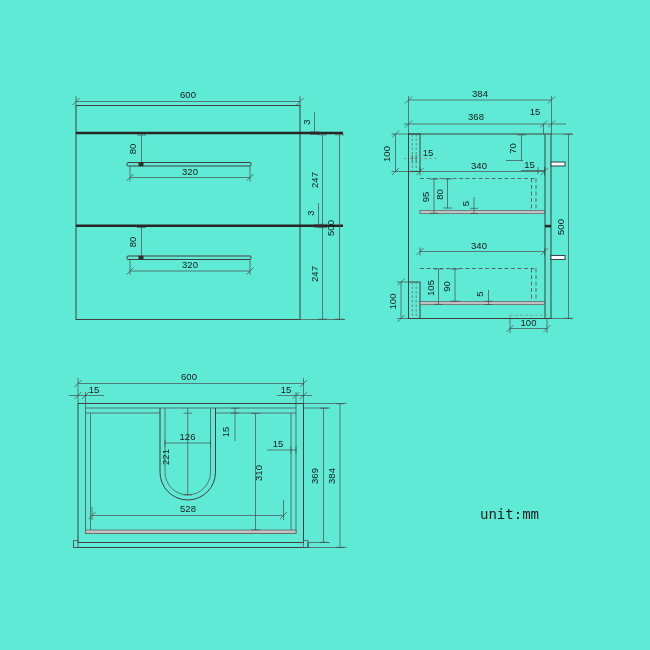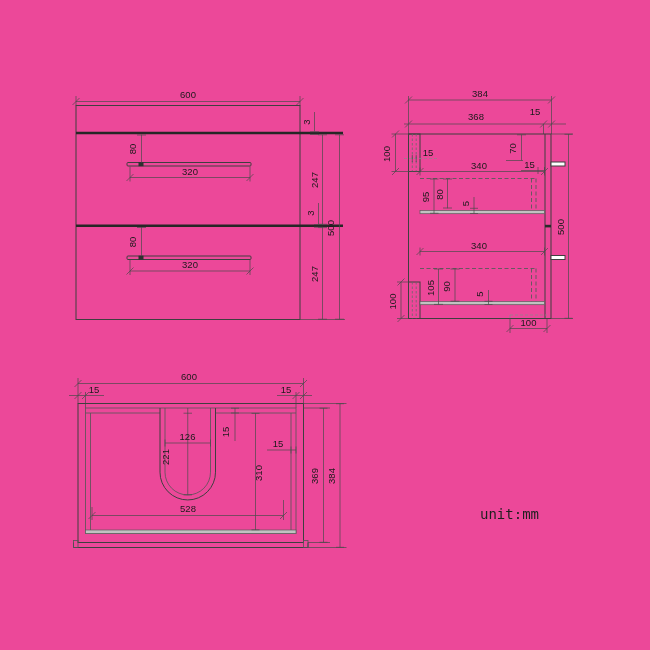--- a/index.html
+++ b/index.html
@@ -1,16 +1,16 @@
 <!DOCTYPE html>
 <html><head>
 <meta charset="utf-8">
 <style>
   html,body{margin:0;padding:0;background:#ffffff;}
-  .canvas{position:relative;width:650px;height:650px;background:#ec4899;overflow:hidden;
+  .canvas{position:relative;width:650px;height:650px;background:#5eead4;overflow:hidden;
           font-family:"Liberation Sans",sans-serif;}
   svg{display:block;}
   .ln   {stroke:#3f3f3f;stroke-width:1;fill:none;}
   .ln2  {stroke:#555555;stroke-width:0.8;fill:none;}
   .thick{stroke:#262626;stroke-width:2.6;fill:none;}
   .dim  {stroke:#4a4a4a;stroke-width:0.7;fill:none;}
   .dash {stroke:#5a5a5a;stroke-width:0.9;fill:none;stroke-dasharray:4 2.5;}
   .hdash{stroke:#6a6a6a;stroke-width:0.8;fill:none;stroke-dasharray:2.5 2;}
   .leader{stroke:#8a8a8a;stroke-width:0.7;fill:none;stroke-dasharray:3 2;}
   .band {fill:#c2c2c2;stroke:#5a5a5a;stroke-width:0.7;}

